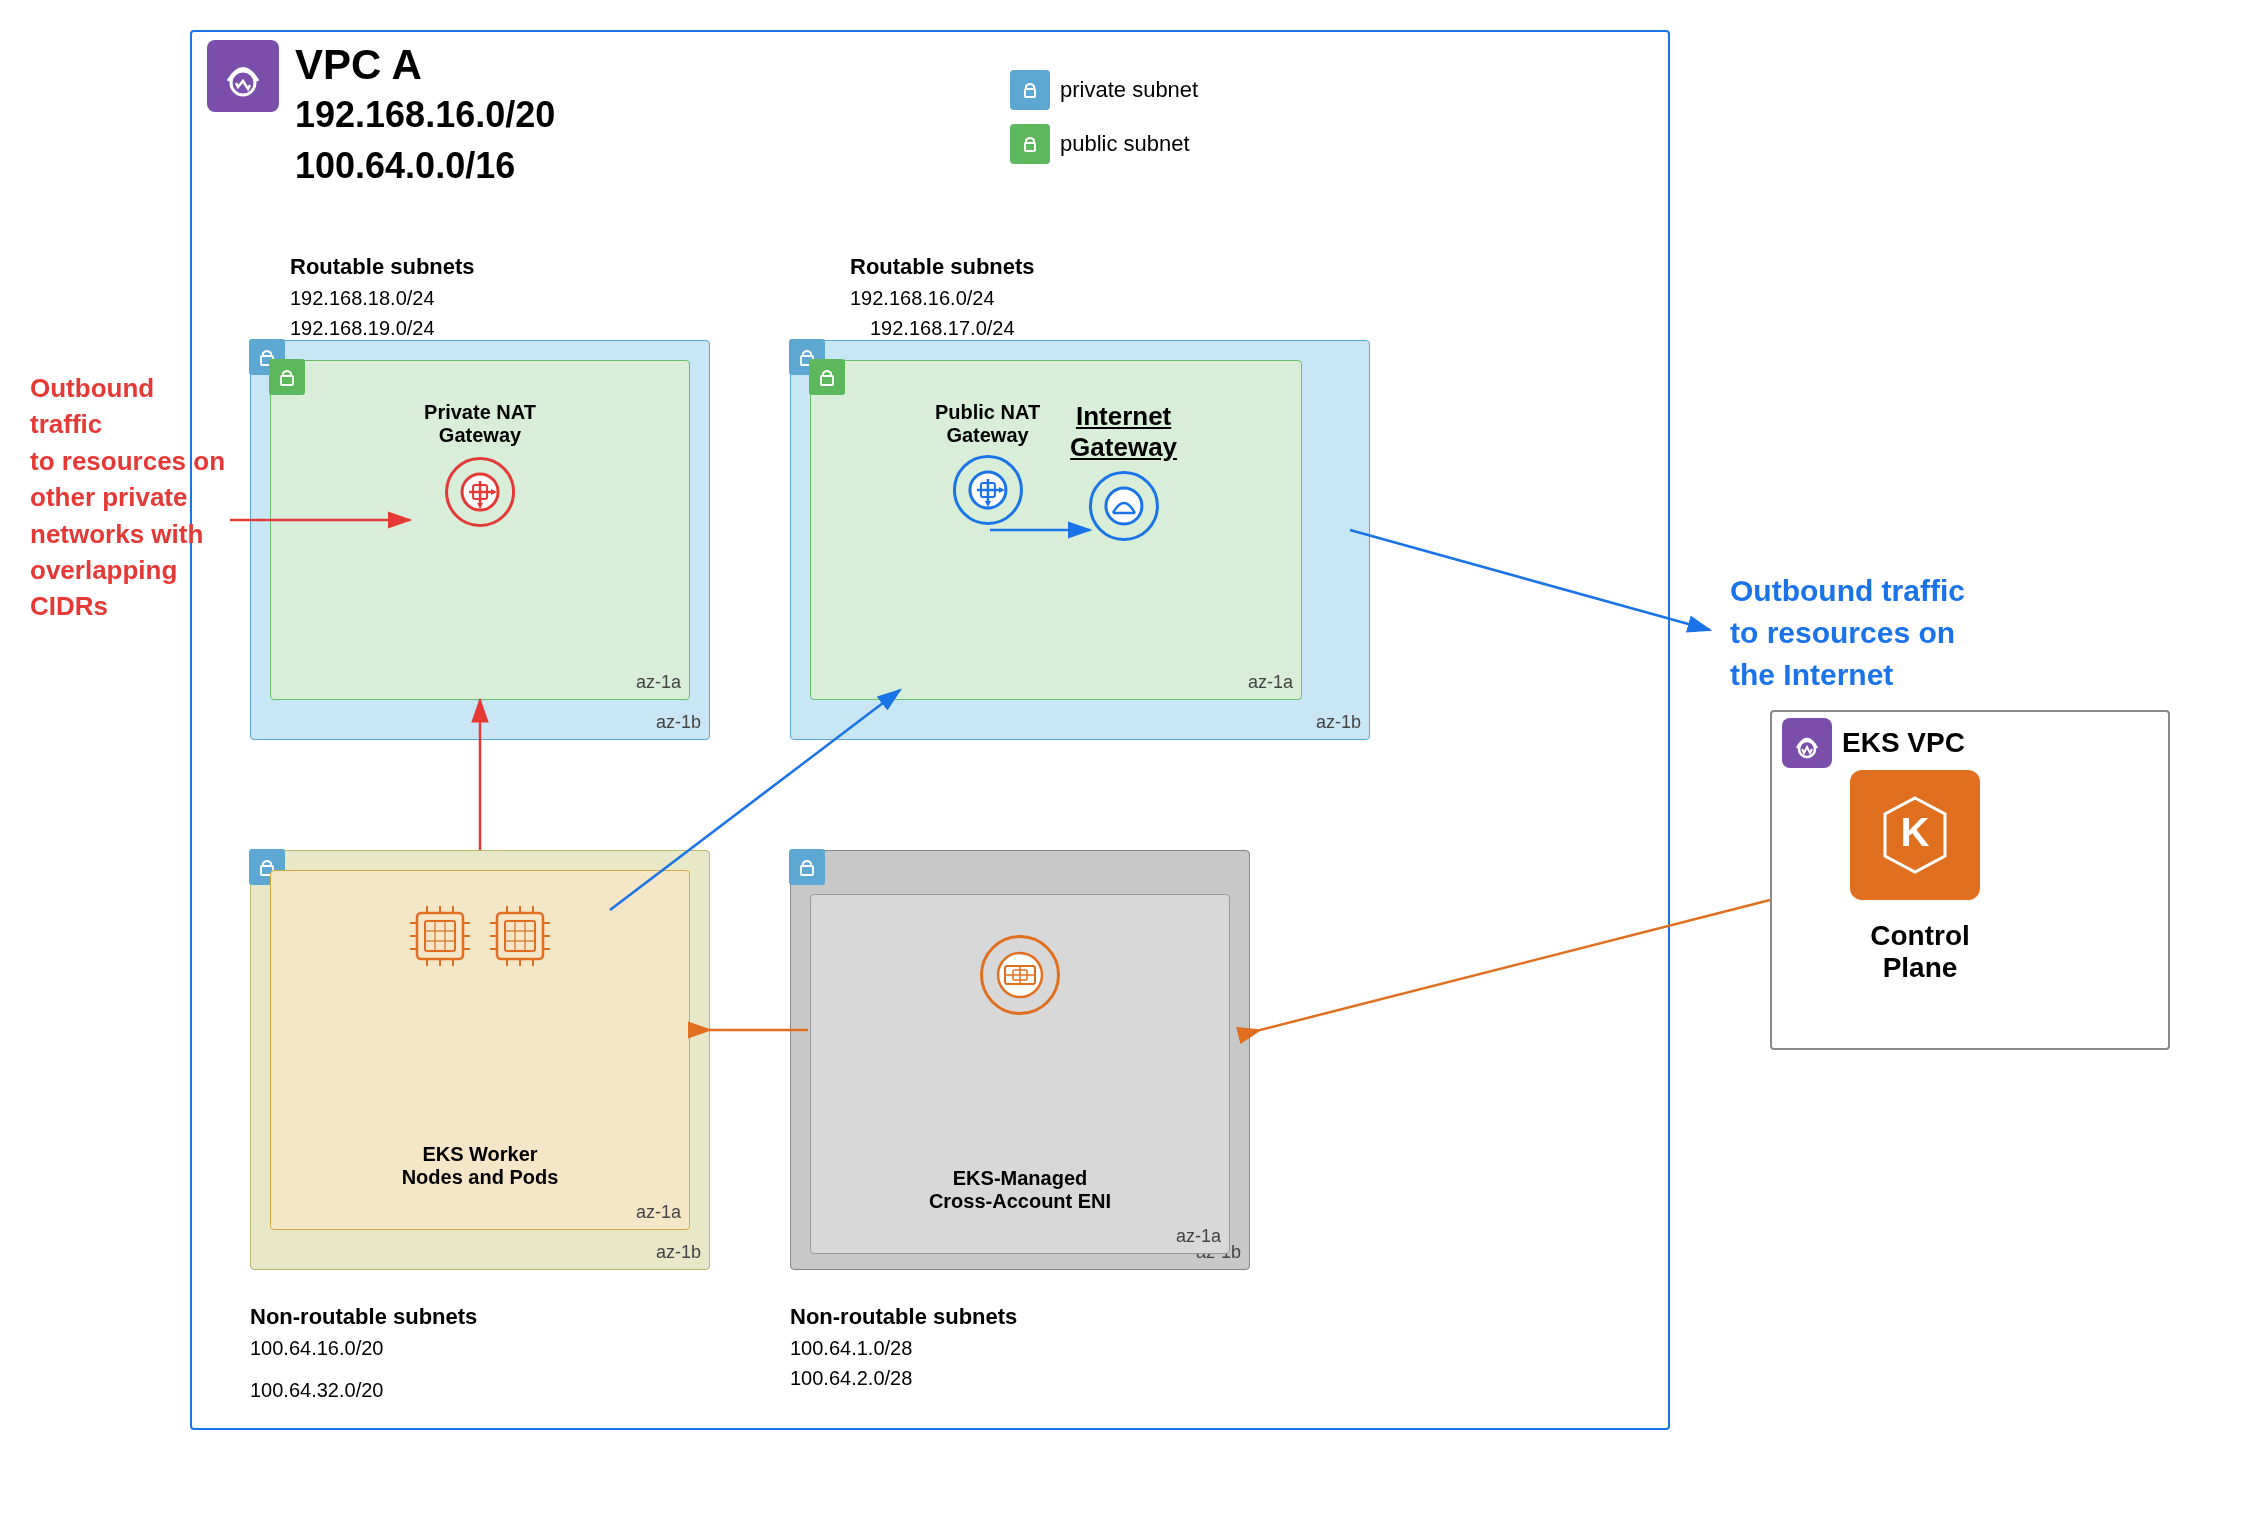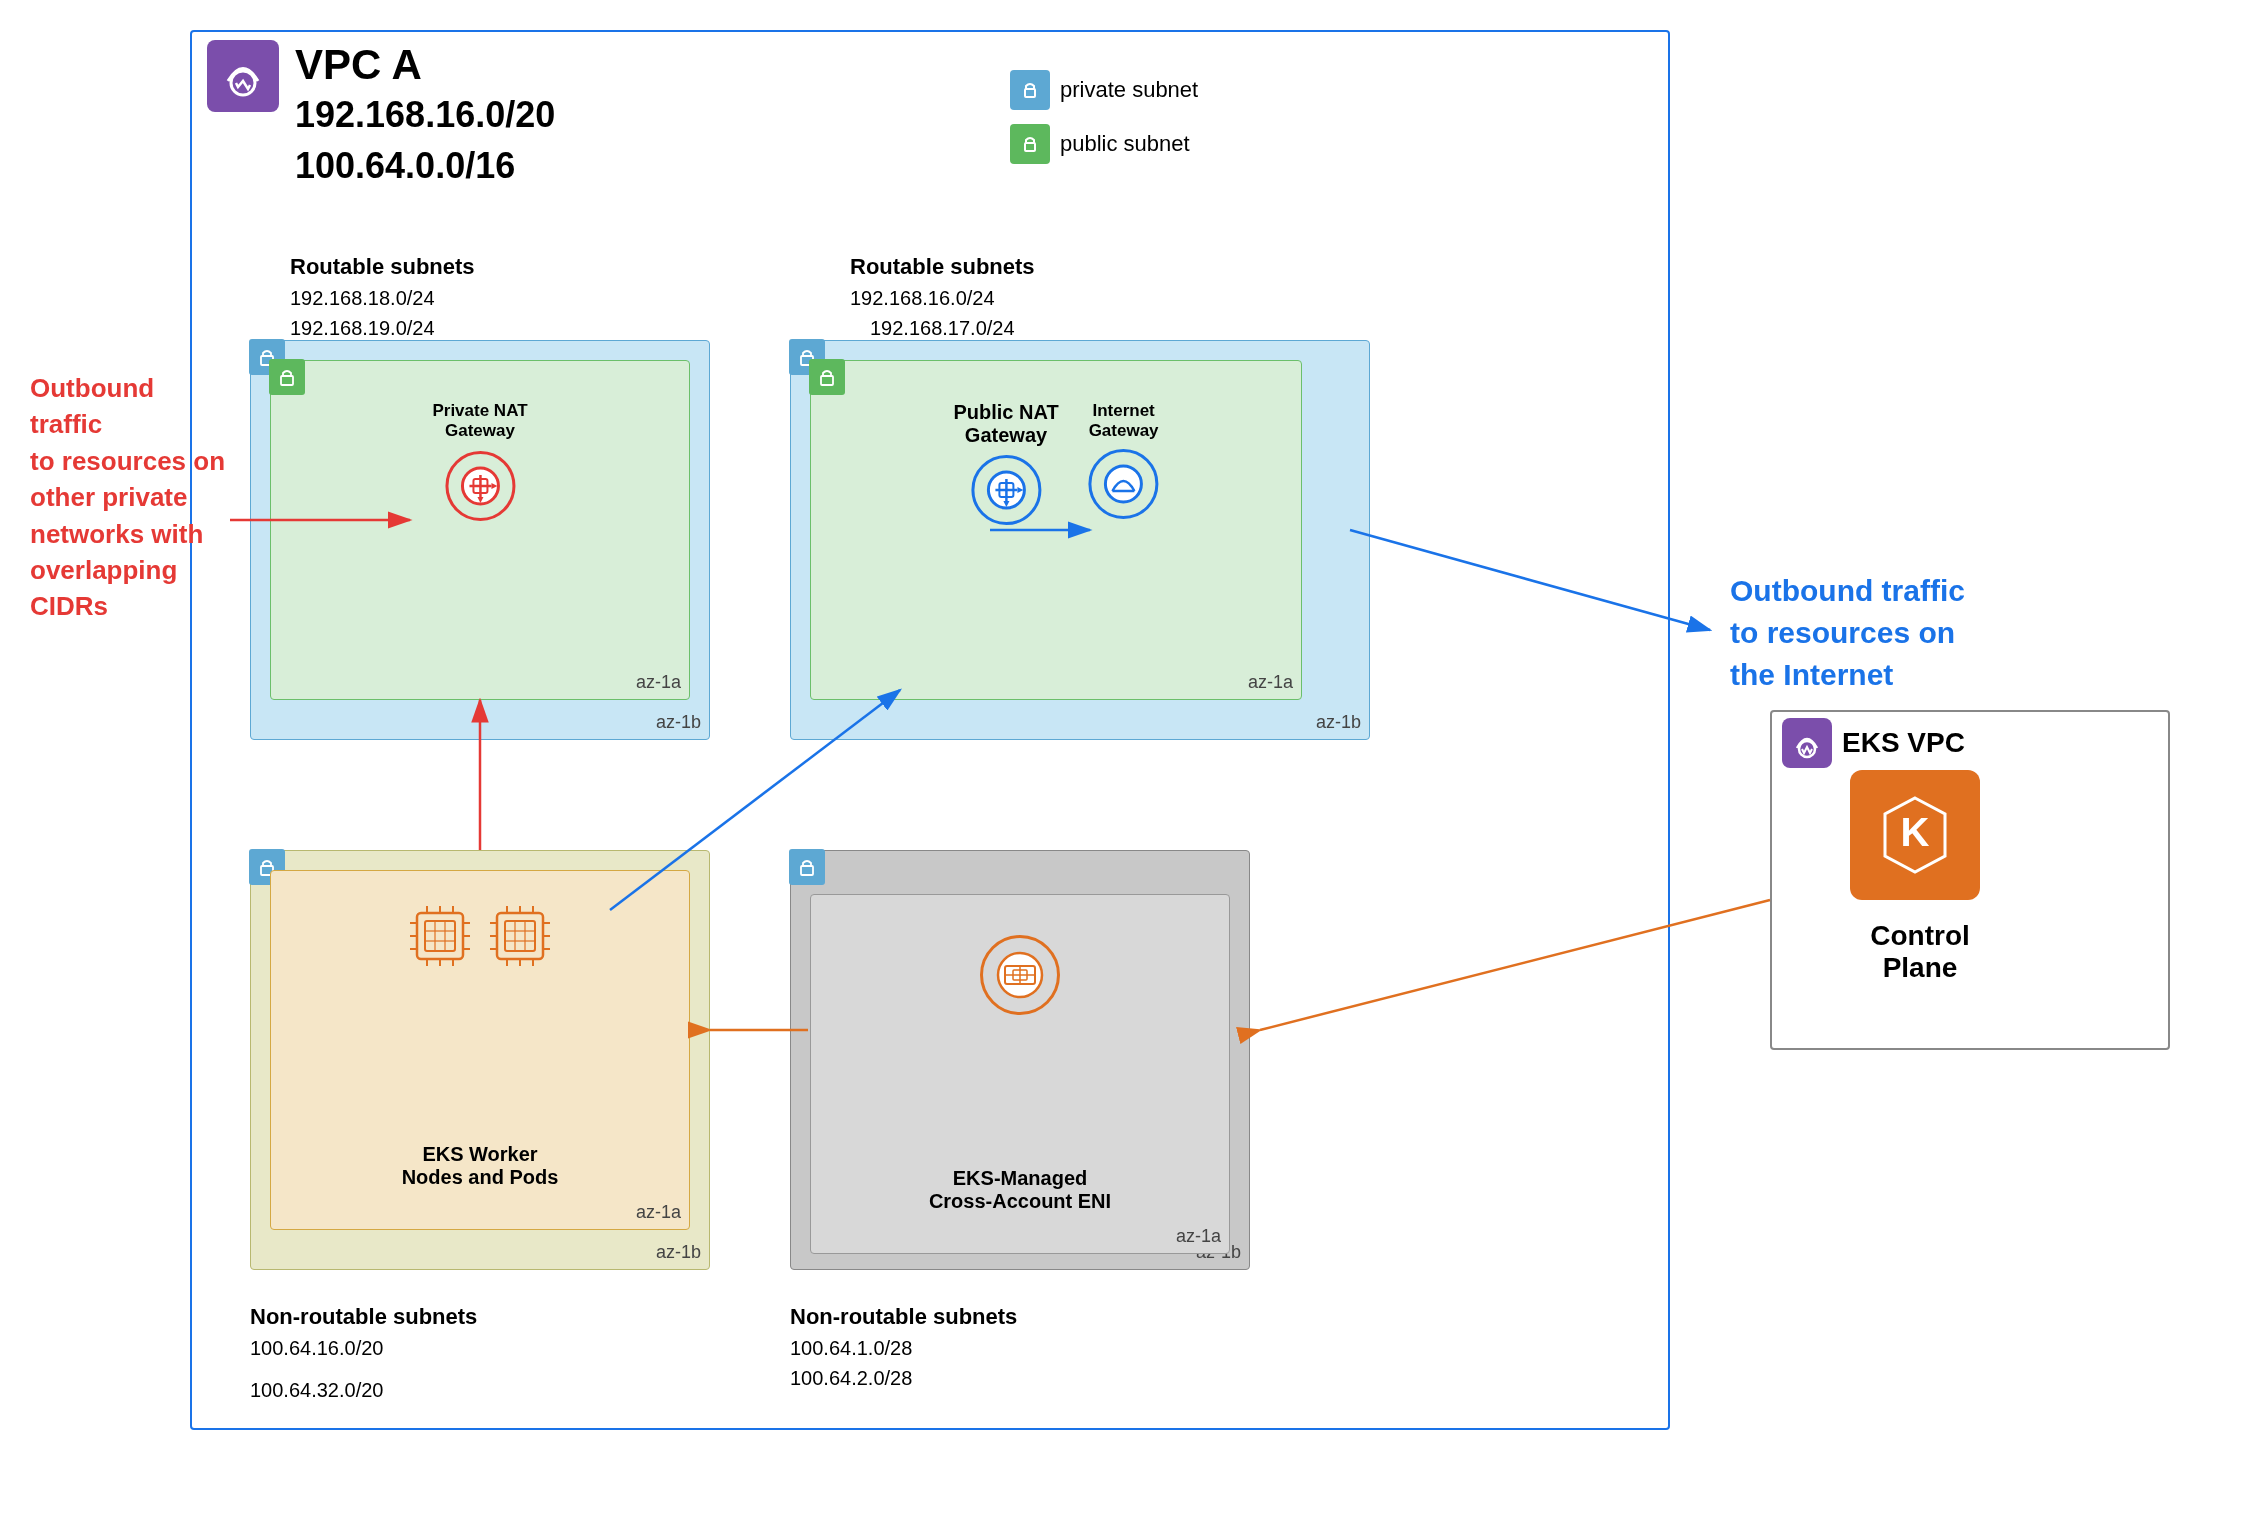--- a/index.html
+++ b/index.html
@@ -442,21 +442,21 @@
 
   <div class="private-subnet-inner">
     <div class="lock-badge-green">
       <svg width="22" height="22" viewBox="0 0 22 22">
         <rect x="5" y="10" width="12" height="9" rx="1" fill="none" stroke="white" stroke-width="1.8"></rect>
         <path d="M7 10 V7 Q11 3 15 7 V10" fill="none" stroke="white" stroke-width="1.8"></path>
       </svg>
     </div>
 
     <div style="position:absolute;top:40px;left:50%;transform:translateX(-50%);display:flex;flex-direction:column;align-items:center;gap:10px;">
-      <div class="gateway-label" style="font-size:17px;">Private NAT<br>Gateway</div>
+      <div class="gateway-label" style="font-size:20px;">Private NAT<br>Gateway</div>
       <div class="gateway-icon gateway-red">
         <svg width="42" height="42" viewBox="0 0 42 42">
           <circle cx="21" cy="21" r="18" stroke="#e53935" stroke-width="3" fill="white"></circle>
 
           <line x1="10" y1="21" x2="32" y2="21" stroke="#e53935" stroke-width="2.5"></line>
           <line x1="21" y1="10" x2="21" y2="32" stroke="#e53935" stroke-width="2.5"></line>
           <polygon points="32,18 38,21 32,24" fill="#e53935"></polygon>
           <polygon points="24,32 21,38 18,32" fill="#e53935"></polygon>
           <rect x="14" y="14" width="14" height="14" rx="2" fill="none" stroke="#e53935" stroke-width="2"></rect>
         </svg>
@@ -491,21 +491,21 @@
             <circle cx="21" cy="21" r="18" stroke="#1a73e8" stroke-width="3" fill="white"></circle>
             <line x1="10" y1="21" x2="32" y2="21" stroke="#1a73e8" stroke-width="2.5"></line>
             <line x1="21" y1="10" x2="21" y2="32" stroke="#1a73e8" stroke-width="2.5"></line>
             <polygon points="32,18 38,21 32,24" fill="#1a73e8"></polygon>
             <polygon points="24,32 21,38 18,32" fill="#1a73e8"></polygon>
             <rect x="14" y="14" width="14" height="14" rx="2" fill="none" stroke="#1a73e8" stroke-width="2"></rect>
           </svg>
         </div>
       </div>
       <div style="display:flex;flex-direction:column;align-items:center;gap:8px;">
-        <div class="gateway-label" style="font-size:17px;">Internet<br>Gateway</div>
+        <div class="gateway-label" style="font-size:26px;text-decoration:underline;">Internet<br>Gateway</div>
         <div class="gateway-icon gateway-blue" style="width:70px;height:70px;">
           <svg width="42" height="42" viewBox="0 0 42 42">
             <circle cx="21" cy="21" r="18" stroke="#1a73e8" stroke-width="3" fill="white"></circle>
 
             <path d="M10 28 Q21 8 32 28" stroke="#1a73e8" stroke-width="2.5" fill="none"></path>
             <line x1="10" y1="28" x2="32" y2="28" stroke="#1a73e8" stroke-width="2.5"></line>
           </svg>
         </div>
       </div>
     </div>

